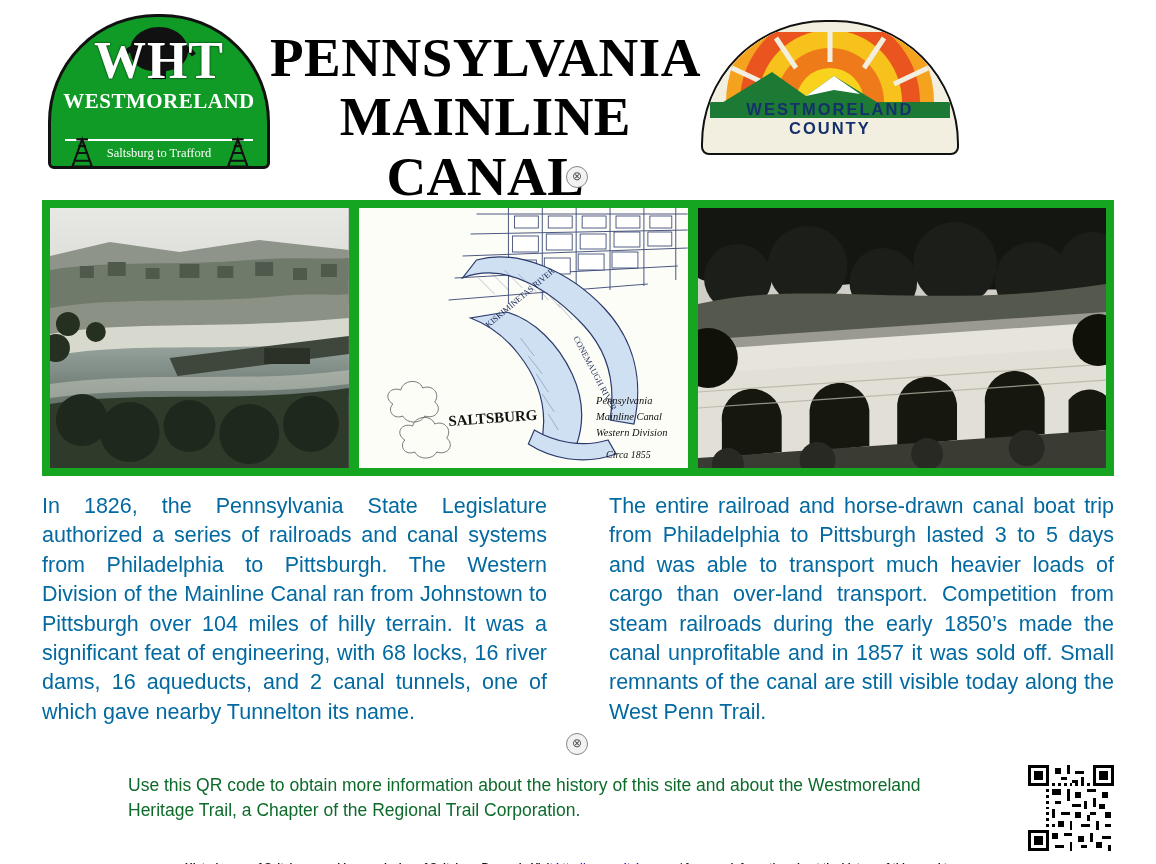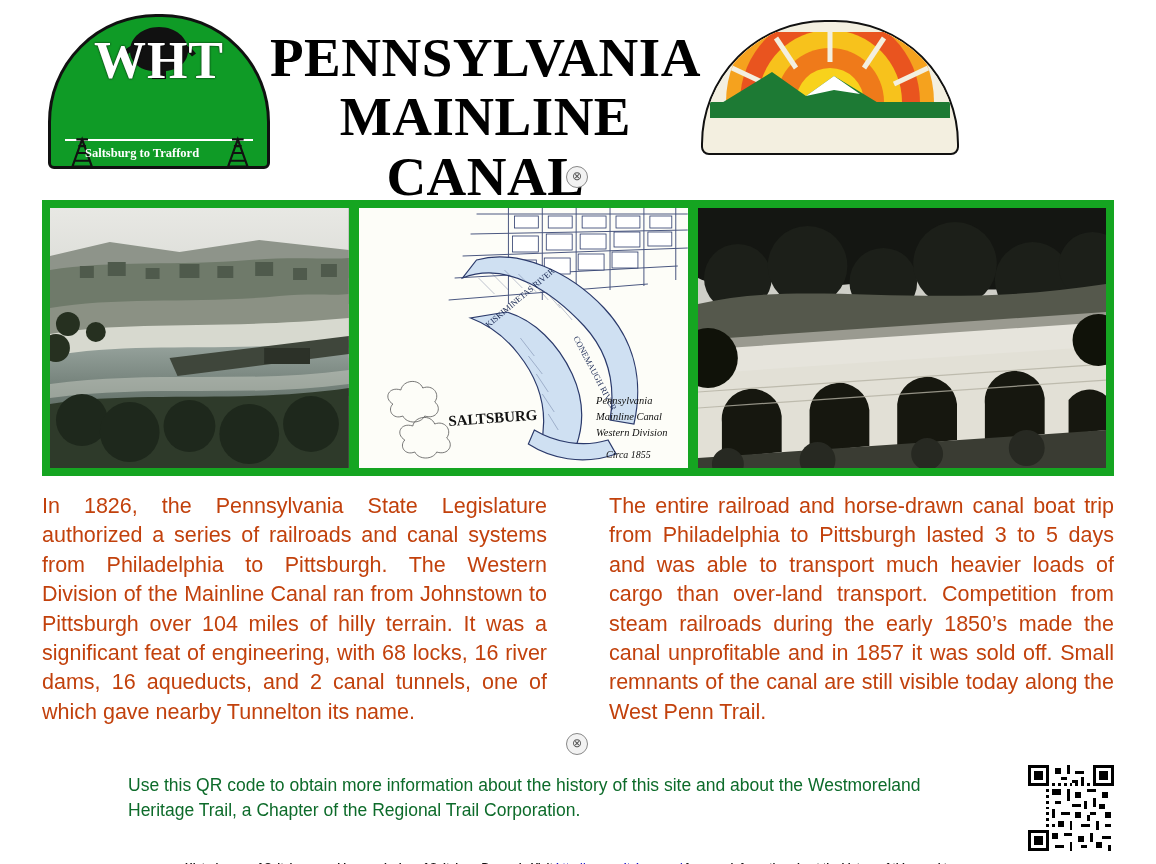--- a/index.html
+++ b/index.html
@@ -104,25 +104,25 @@
     position: absolute;
     top: 118px;
     left: 0;
     width: 100%;
     height: 34px;
   }
   .wht-foot {
     position: absolute;
     bottom: 5px;
     width: 100%;
+    text-align: center;
     color: #ffffff;
     font-family: "Liberation Serif", serif;
-    font-weight: bold;
+    font-weight: normal;
     font-size: 12.5px;
-    margin-left: 34px;
   }
 
   
   .title-wrap {
     flex: 1 1 auto;
     text-align: center;
     padding-top: 14px;
   }
   .title-line {
     font-family: "Liberation Serif", serif;
@@ -208,21 +208,21 @@
     left: 42px;
     width: 1072px;
     display: flex;
     gap: 62px;
   }
   .col {
     width: 505px;
     font-size: 21.5px;
     line-height: 29.4px;
     text-align: justify;
-    color: #c2410c;
+    color: #0369a1;
   }
   .col p { margin: 0; }
 
   
   .footer {
     position: absolute;
     left: 0;
     top: 765px;
     width: 1156px;
   }
@@ -279,20 +279,21 @@
 
   <div class="header">
 
     <div class="wht-logo">
       <svg class="wht-tree" viewBox="0 0 110 54">
         <path d="M55 2 C38 2 26 13 26 26 C26 37 36 45 48 46 L48 54 L62 54 L62 46 C74 45 84 37 84 26 C84 13 72 2 55 2 Z" fill="#111"></path>
         <path d="M20 30 C26 22 34 20 40 24" stroke="#111" stroke-width="5" fill="none"></path>
         <path d="M90 30 C84 22 76 20 70 24" stroke="#111" stroke-width="5" fill="none"></path>
       </svg>
       <div class="wht-letters">WHT</div>
+      <div class="wht-name">WESTMORELAND</div>
       <div class="wht-rule"></div>
       <svg class="wht-towers" viewBox="0 0 222 34">
         <g stroke="#111" stroke-width="2.2" fill="none">
           <path d="M22 32 L32 4 L42 32 M24 26 L40 26 M26 18 L38 18 M28 11 L36 11 M22 32 L42 32 M26 4 L38 4"></path>
           <path d="M182 32 L192 4 L202 32 M184 26 L200 26 M186 18 L198 18 M188 11 L196 11 M182 32 L202 32 M186 4 L198 4"></path>
         </g>
       </svg>
       <div class="wht-foot">Saltsburg to Trafford</div>
     </div>
 
@@ -315,20 +316,21 @@
             <path d="M66 6 L86 36"></path>
             <path d="M174 6 L154 36"></path>
             <path d="M22 36 L56 52"></path>
             <path d="M218 36 L184 52"></path>
           </g>
         </g>
         <path d="M10 72 L62 40 L96 64 L124 44 L170 72 Z" fill="#1d7a34"></path>
         <path d="M96 64 L124 44 L150 62 L124 58 Z" fill="#ffffff"></path>
         <rect x="0" y="70" width="240" height="16" fill="#1d7a34"></rect>
       </svg>
+      <div class="county-name">WESTMORELAND COUNTY</div>
     </div>
   </div>
 
   <div class="dot-marker" style="left:566px; top:166px;">⊗</div>
 
   <div class="image-strip">
 
     <div class="photo photo-left">
       <svg viewBox="0 0 300 260" preserveAspectRatio="none" width="100%" height="100%">
         <defs>

